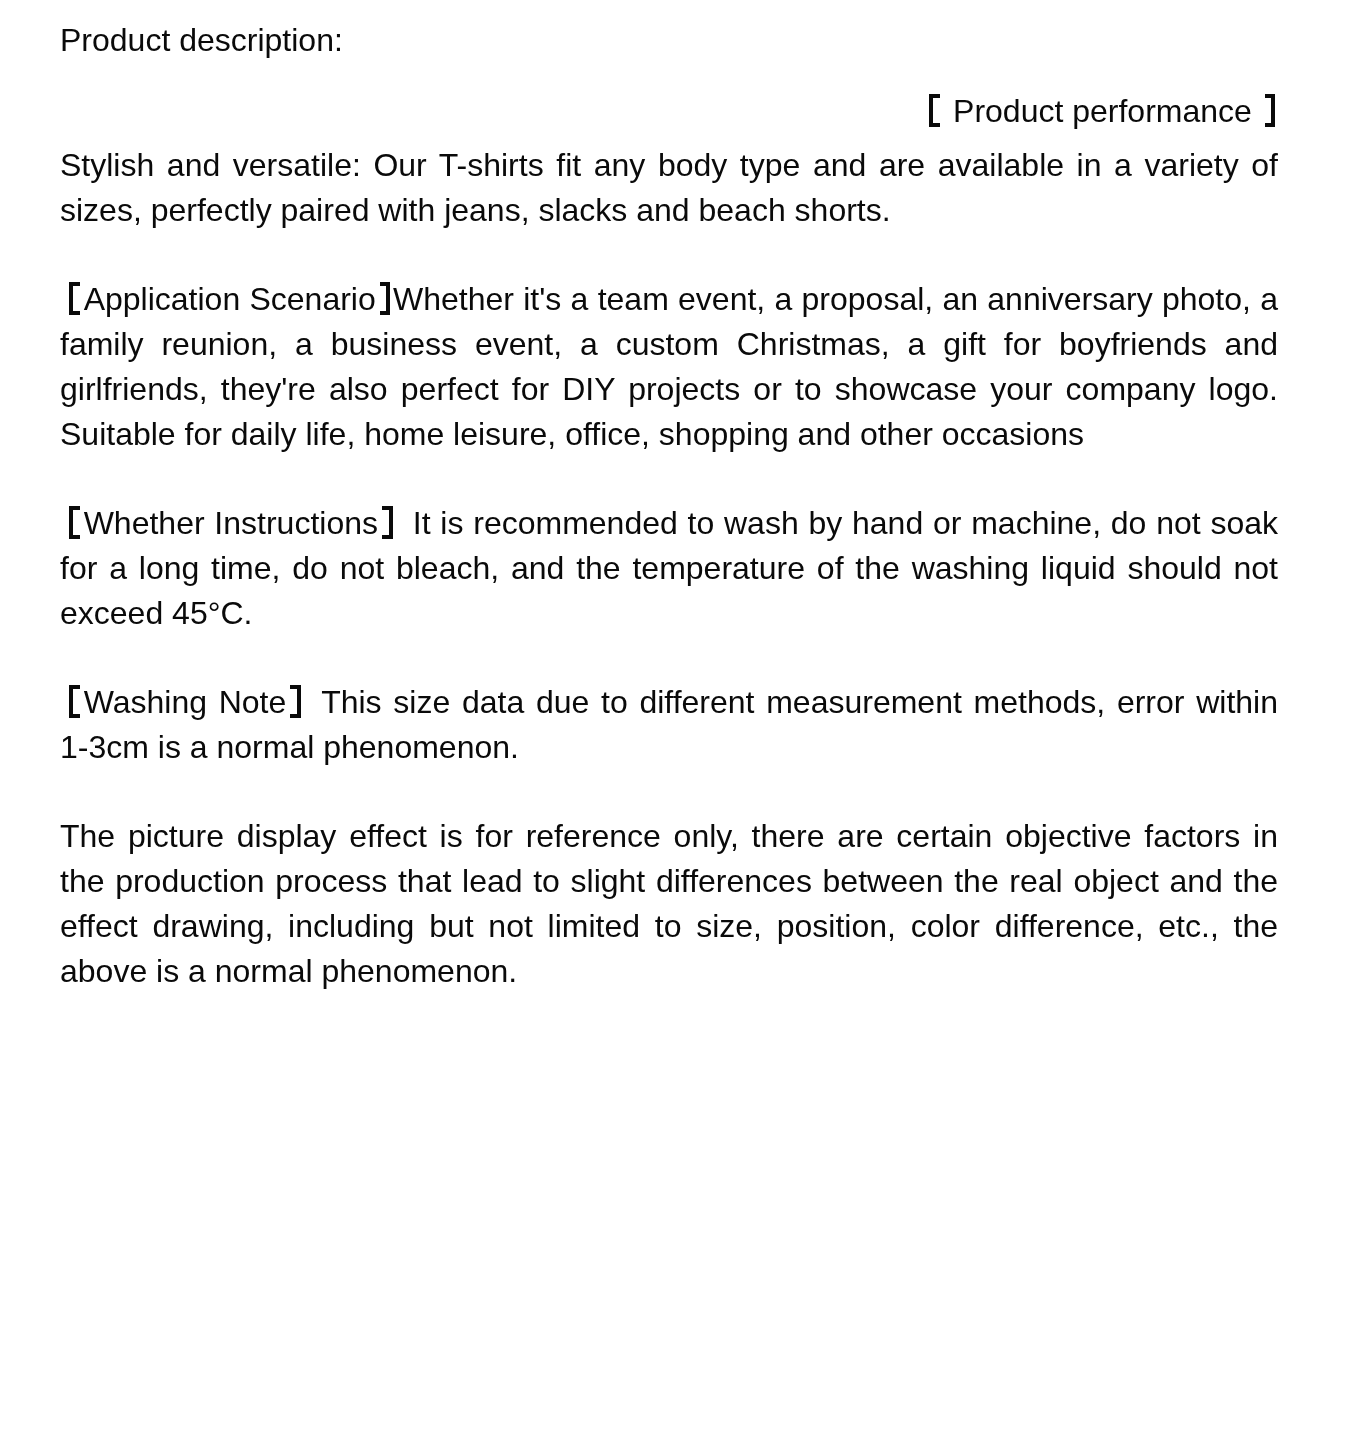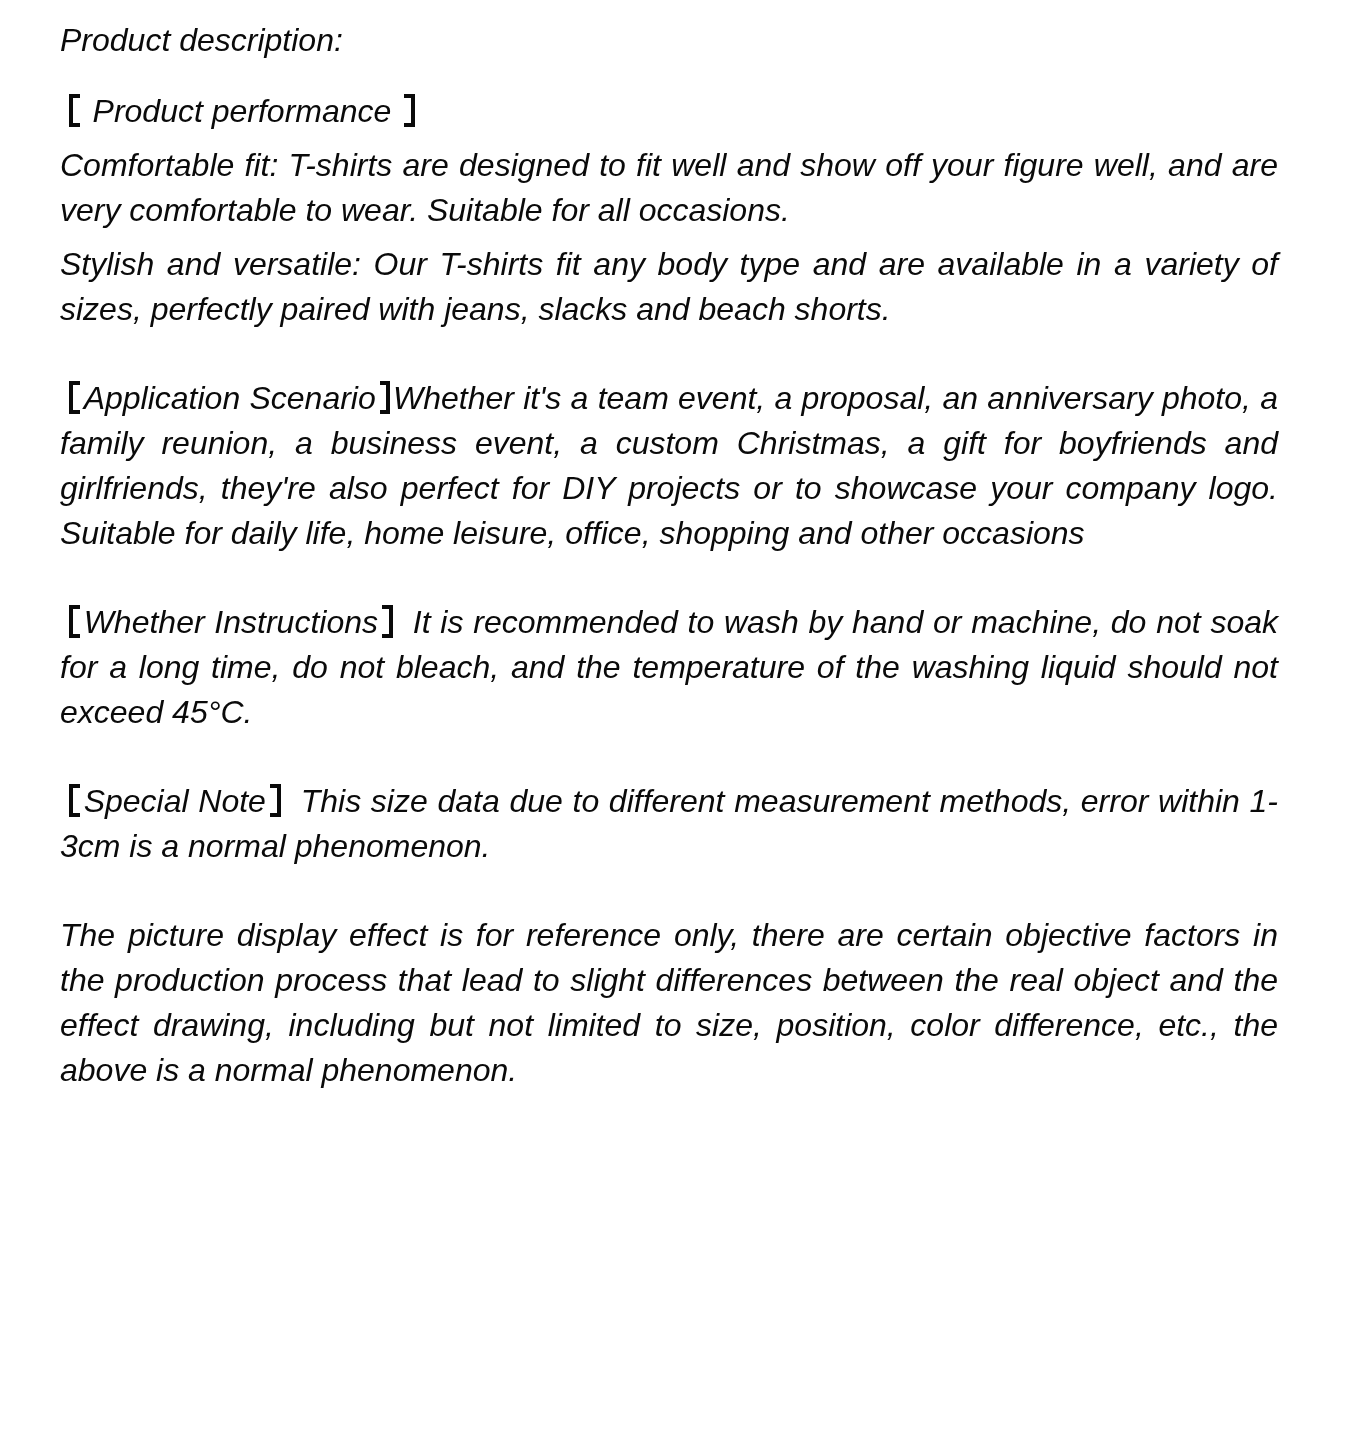--- a/index.html
+++ b/index.html
@@ -14,28 +14,28 @@
     color: #0a0a0a;
     font-family: "Liberation Sans", "DejaVu Sans", sans-serif;
     font-size: 32px;
     line-height: 45px;
   }
   .page {
     box-sizing: border-box;
     width: 1358px;
     min-height: 1438px;
     padding: 18px 80px 22px 60px;
-    font-style: italic;
   }
   .title {
     margin: 0 0 26px 0;
     text-align: left;
   }
   .para {
     margin: 0 0 9px 0;
+    text-align: right;
   }
   .justify {
     text-align: justify;
   }
   .spaced {
     margin-top: 44px;
   }
   
   .lb {
     display: inline-block;
@@ -63,26 +63,25 @@
 </head>
 <body>
 
 <div class="page">
 
   <p class="title"><span>Product description:</span></p>
 
 
   <p class="para"><span class="lb lb-open"></span><span class="heading"> Product performance </span><span class="lb lb-close"></span></p>
 
-  <p class="para justify"><span>Comfortable fit: T-shirts are designed to fit well and show off your figure well, and are very comfortable to wear. Suitable for all occasions.</span></p>
 
   <p class="para justify"><span>Stylish and versatile: Our T-shirts fit any body type and are available in a variety of sizes, perfectly paired with jeans, slacks and beach shorts.</span></p>
 
 
   <p class="para justify spaced"><span class="lb lb-open"></span><span class="heading">Application Scenario</span><span class="lb lb-close"></span><span>Whether it's a team event, a proposal, an anniversary photo, a family reunion, a business event, a custom Christmas, a gift for boyfriends and girlfriends, they're also perfect for DIY projects or to showcase your company logo. Suitable for daily life, home leisure, office, shopping and other occasions</span></p>
 
   <p class="para justify spaced"><span class="lb lb-open"></span><span class="heading">Whether Instructions</span><span class="lb lb-close"></span><span class="gapped">It is recommended to wash by hand or machine, do not soak for a long time, do not bleach, and the temperature of the washing liquid should not exceed 45°C.</span></p>
 
-  <p class="para justify spaced"><span class="lb lb-open"></span><span class="heading">Special Note</span><span class="lb lb-close"></span><span class="gapped">This size data due to different measurement methods, error within 1-3cm is a normal phenomenon.</span></p>
+  <p class="para justify spaced"><span class="lb lb-open"></span><span class="heading">Washing Note</span><span class="lb lb-close"></span><span class="gapped">This size data due to different measurement methods, error within 1-3cm is a normal phenomenon.</span></p>
 
   <p class="para justify spaced"><span>The picture display effect is for reference only, there are certain objective factors in the production process that lead to slight differences between the real object and the effect drawing, including but not limited to size, position, color difference, etc., the above is a normal phenomenon.</span></p>
 
 </div>
 
 </body></html>

